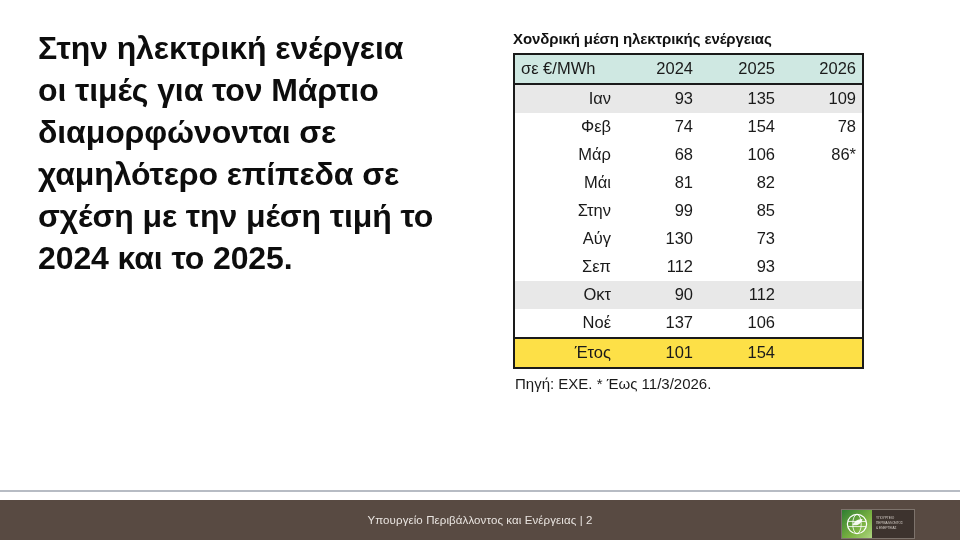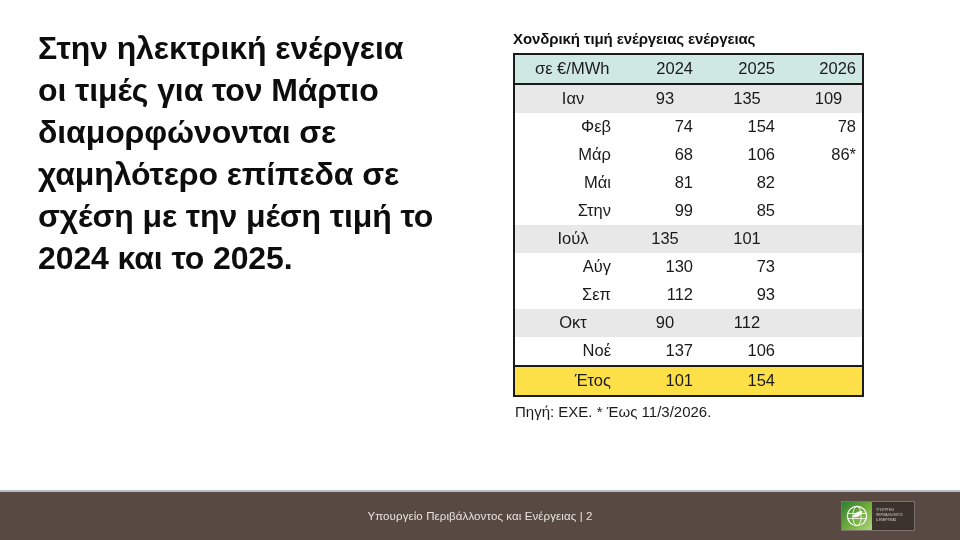--- a/index.html
+++ b/index.html
@@ -63,40 +63,39 @@
   }
 
   table.price-table col.c-month { width: 103px; }
   table.price-table col.c-year  { width: 82px; }
 
   table.price-table th,
   table.price-table td {
     font-size: 16.5px;
     color: #1a1a1a;
     text-align: right;
-    padding: 2px 6px 3px 20px;
+    padding: 2px 6px 3px 6px;
     height: 23px;
     line-height: 1;
     font-weight: normal;
     border: 0;
   }
 
   thead tr.head-row th {
     background: #cfe8e2;
     border-top: 2px solid #1a1a1a;
     border-bottom: 2px solid #1a1a1a;
     font-weight: normal;
   }
   thead tr.head-row th.unit-cell {
     text-align: left;
   }
 
   tbody tr.band td {
     background: #e8e8e8;
-    text-align: center;
   }
 
   tbody tr.total-row td {
     border-top: 2px solid #1a1a1a;
     border-bottom: 2px solid #1a1a1a;
     background: #fde047;
   }
 
   .source-note {
     font-size: 15px;
@@ -112,21 +111,21 @@
     right: 0;
     bottom: 48px;
     height: 2px;
     background: #b7bcc4;
   }
   .footer-bar {
     position: absolute;
     left: 0;
     right: 0;
     bottom: 0;
-    height: 48px;
+    height: 40px;
     background: #584a42;
   }
   .footer-text {
     position: absolute;
     left: 0;
     right: 0;
     top: 0;
     bottom: 0;
     display: flex;
     align-items: center;
@@ -182,21 +181,21 @@
 
   <div class="headline">Στην ηλεκτρική ενέργεια
 οι τιμές για τον Μάρτιο
 διαμορφώνονται σε
 χαμηλότερο επίπεδα σε
 σχέση με την μέση τιμή το
 2024 και το 2025.</div>
 
   <div class="table-block">
 
-    <div class="table-title">Χονδρική τιμή ενέργειας ενέργειας</div>
+    <div class="table-title">Χονδρική μέση ηλεκτρικής ενέργειας</div>
 
     <table class="price-table">
       <colgroup>
         <col class="c-month">
           <col class="c-year">
           <col class="c-year">
           <col class="c-year">
       </colgroup>
       <thead>
         <tr class="head-row">
@@ -230,26 +229,20 @@
             <td>81</td>
             <td>82</td>
             <td></td>
           </tr>
           <tr class="data-row">
             <td>Στην</td>
             <td>99</td>
             <td>85</td>
             <td></td>
           </tr>
-          <tr class="data-row band">
-            <td>Ιούλ</td>
-            <td>135</td>
-            <td>101</td>
-            <td></td>
-          </tr>
           <tr class="data-row">
             <td>Αύγ</td>
             <td>130</td>
             <td>73</td>
             <td></td>
           </tr>
           <tr class="data-row">
             <td>Σεπ</td>
             <td>112</td>
             <td>93</td>

